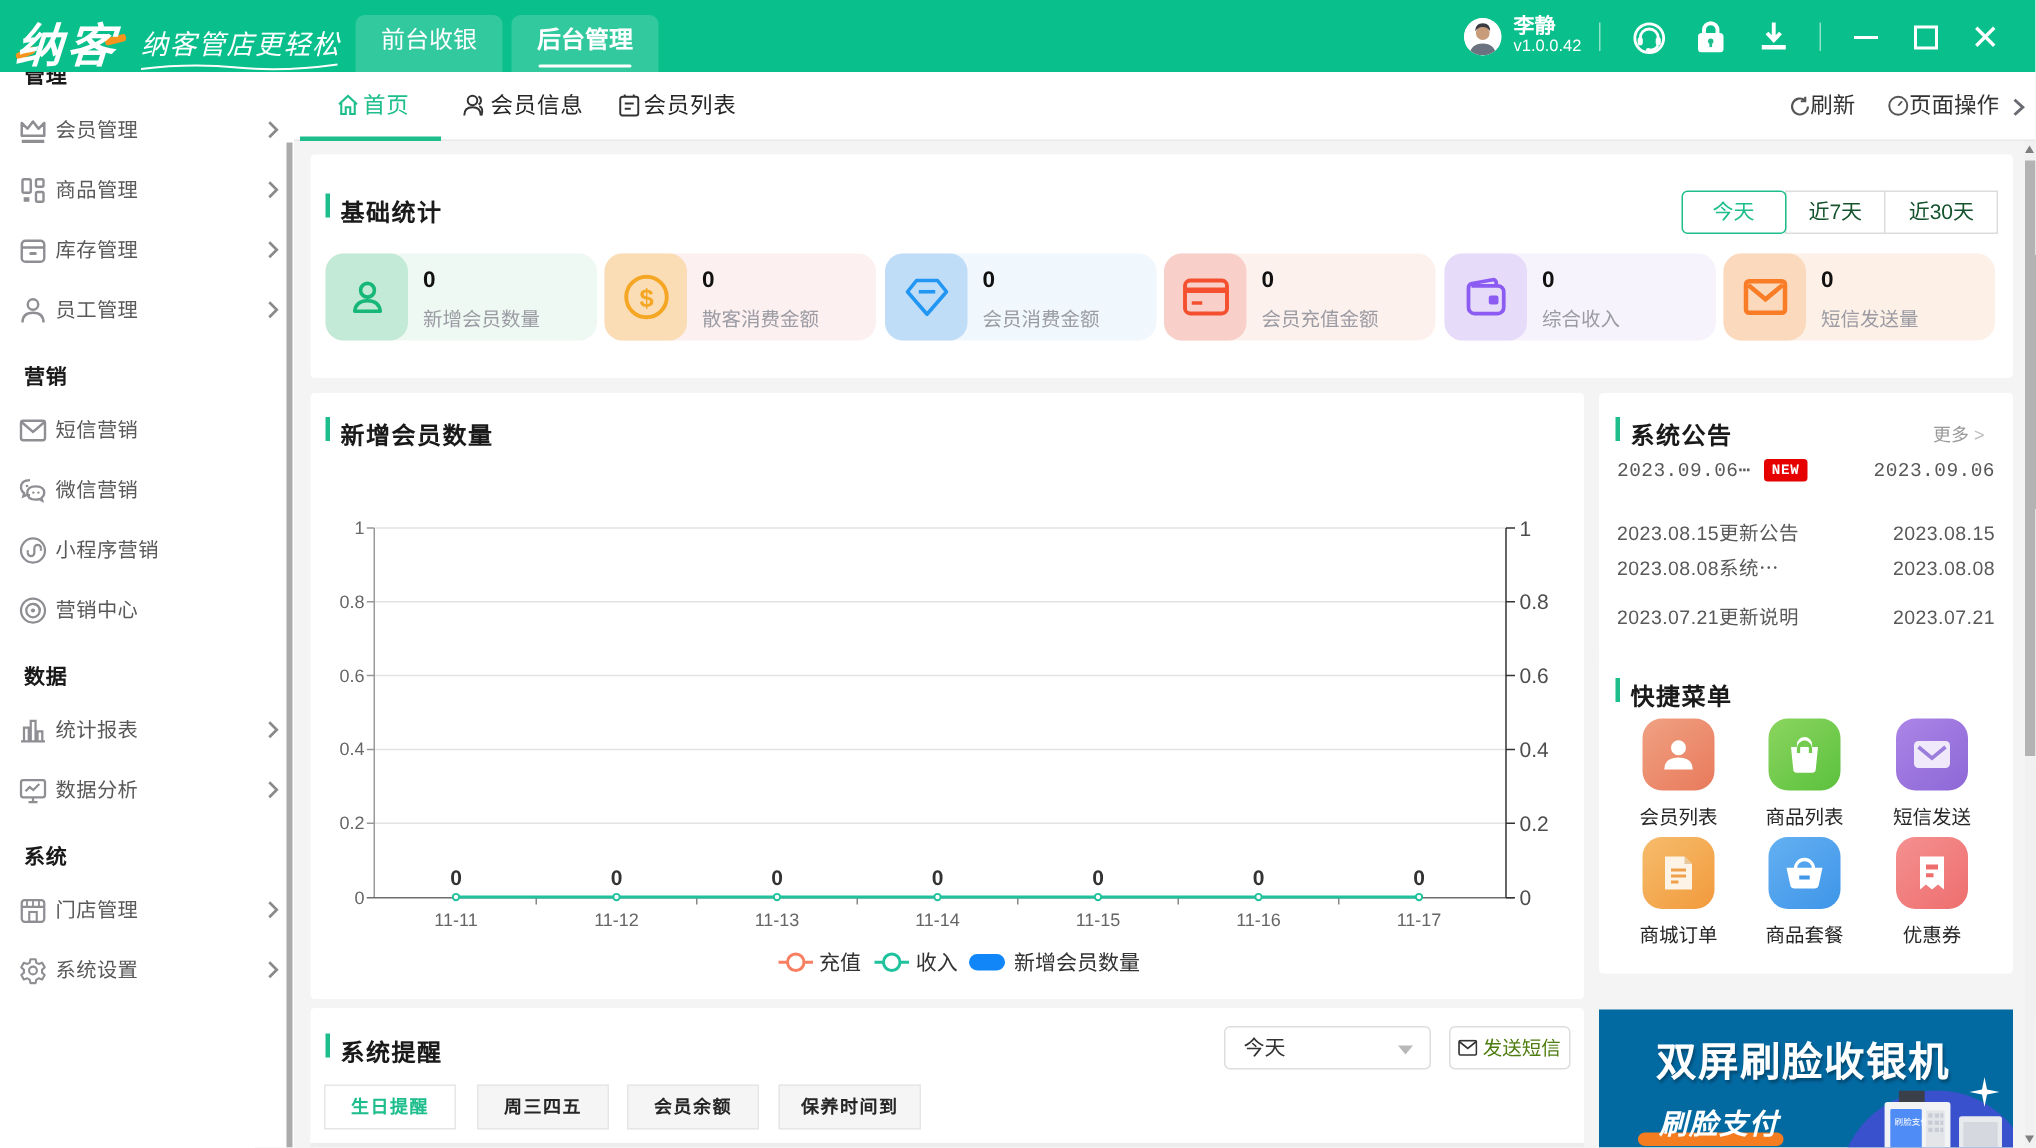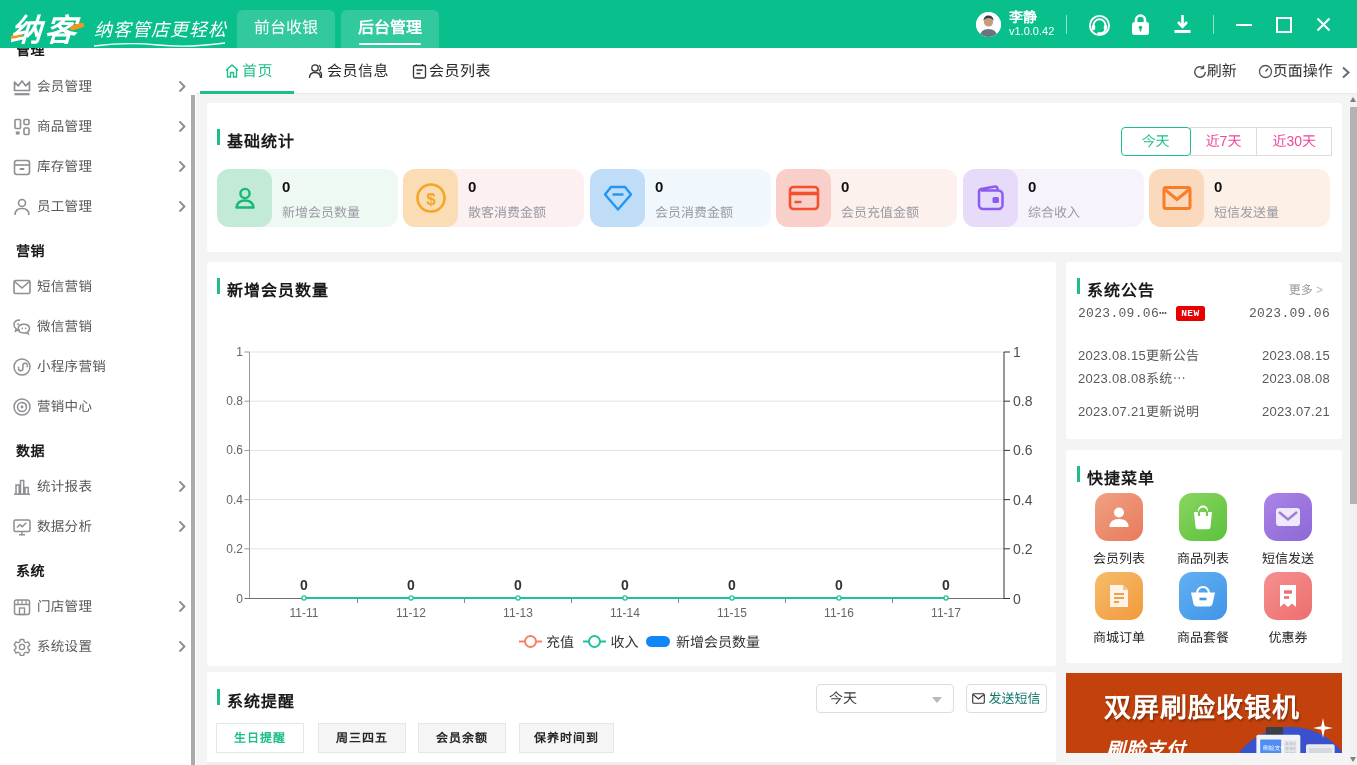--- a/index.html
+++ b/index.html
@@ -55,46 +55,46 @@
 #cscroll .dn{position:absolute;bottom:3px;left:0px;width:0;height:0;border-left:3.5px solid transparent;border-right:3.5px solid transparent;border-top:5px solid #7f7f7f;}
 #cscroll .th{position:absolute;top:13px;left:0;width:7px;height:397px;background:#b3b3b3;}
 
 
 .pill{position:absolute;top:66px;width:181px;height:58px;border-radius:12px;display:flex;}
 .pill .isq{width:55px;height:58px;border-radius:12px;display:flex;align-items:center;justify-content:center;flex:none;}
 .pill .pv{padding-left:10px;padding-top:9px;}
 .pill .pv .n{font-size:15px;font-weight:bold;color:#111;}
 .pill .pv .l{font-size:13px;color:#9b9ba3;margin-top:7px;white-space:nowrap;}
 .tgroup{position:absolute;right:10px;top:24px;display:flex;}
-.tbtn{height:29px;line-height:27px;padding:0 15px;border:1px solid #dcdcdc;background:#fff;font-size:14px;color:#ec4899;margin-left:-1px;}
+.tbtn{height:29px;line-height:27px;padding:0 15px;border:1px solid #dcdcdc;background:#fff;font-size:14px;color:#14532d;margin-left:-1px;}
 .tbtn.on{border-color:#1ebe8c;color:#1ebe8c;z-index:2;border-radius:4px;padding:0 20px;}
 
 
 .arow{position:absolute;left:12px;right:12px;height:20px;line-height:20px;font-size:13px;color:#595959;letter-spacing:0.3px;}
 .arow .dt{position:absolute;right:0;top:0;line-height:20px;}
 .newb{display:inline-block;line-height:12px;background:#e60000;color:#fff;font-size:9.5px;font-weight:bold;border-radius:2.5px;padding:1.5px 5px;vertical-align:1.5px;margin-left:9px;letter-spacing:0.5px;}
 
 
 .qm{position:absolute;width:48px;}
 .qm .qic{width:48px;height:48px;border-radius:13px;display:flex;align-items:center;justify-content:center;}
 .qm .ql{position:absolute;left:50%;transform:translateX(-50%);top:55px;font-size:13px;color:#262626;white-space:nowrap;}
 
 
-#banner{position:absolute;left:870px;top:579px;width:276px;height:80px;background:#c2410c;overflow:hidden;}
+#banner{position:absolute;left:870px;top:579px;width:276px;height:92px;background:#0369a1;overflow:hidden;}
 #bn-circle{position:absolute;left:160px;top:54px;width:130px;height:130px;border-radius:50%;background:#3951cc;}
 #bn-t1{position:absolute;left:38px;top:13px;color:#fff;font-size:27px;font-weight:bold;letter-spacing:1px;text-shadow:1px 2px 2px rgba(0,0,0,0.3);}
 #bn-bar{position:absolute;left:26px;top:82px;width:97px;height:9px;background:#f57c1f;border-radius:5px;}
 #bn-t2{position:absolute;left:40px;top:61px;color:#fff;font-size:19px;font-weight:bold;font-style:italic;letter-spacing:1px;}
 
 
 .rtab{position:absolute;top:51px;height:30px;line-height:28px;padding:0 17px;border:1px solid #e6e6e6;background:#f5f5f5;font-size:12px;color:#262626;letter-spacing:1px;font-weight:bold;}
 .rtab.on{background:#fff;color:#1ebe8c;}
 #sel-today{position:absolute;left:609px;top:12px;width:138px;height:29px;border:1px solid #ddd;border-radius:4px;background:#fff;font-size:14px;color:#333;line-height:27px;padding-left:12px;}
 #sel-today .tri{position:absolute;right:11px;top:12px;width:0;height:0;border-left:5px solid transparent;border-right:5px solid transparent;border-top:6px solid #b8b8b8;}
-#btn-sms{position:absolute;left:759px;top:12px;width:81px;height:29px;border:1px solid #ddd;border-radius:4px;background:#fff;font-size:13px;color:#0f766e;line-height:27px;text-align:center;}
+#btn-sms{position:absolute;left:759px;top:12px;width:81px;height:29px;border:1px solid #ddd;border-radius:4px;background:#fff;font-size:13px;color:#4d7c0f;line-height:27px;text-align:center;}
 </style>
 </head>
 <body>
 
 <div id="header">
   <div id="logo">纳客<span class="acc1"></span><span class="acc2"></span></div>
   <div id="slogan">纳客管店更轻松
     <svg width="135" height="8" viewBox="0 0 135 8" style="position:absolute;left:-2px;top:25px;">
         <path d="M2 6 Q35 2 66 5 T133 3" stroke="#fff" stroke-width="1.3" fill="none"></path>
       </svg>
@@ -461,21 +461,21 @@
 
   <div class="card" id="c3" style="left:870px;top:168px;width:276px;height:177px;">
     <div class="ctitle" style="left:21px;top:15px;">系统公告</div>
     <div style="position:absolute;right:19px;top:18px;font-size:12px;color:#999;">更多 <span style="color:#bbb;">&gt;</span></div>
     <div class="arow" style="top:42px;font-family:Liberation Mono, monospace;">2023.09.06⋯<span class="newb">NEW</span><span class="dt">2023.09.06</span></div>
     <div class="arow" style="top:84px;">2023.08.15更新公告<span class="dt">2023.08.15</span></div>
     <div class="arow" style="top:107px;">2023.08.08系统⋯<span class="dt">2023.08.08</span></div>
     <div class="arow" style="top:140px;">2023.07.21更新说明<span class="dt">2023.07.21</span></div>
   </div>
 
-  <div class="card" id="c4" style="left:870px;top:356px;width:276px;height:213px;">
+  <div class="card" id="c4" style="left:870px;top:342px;width:276px;height:213px;">
     <div class="ctitle" style="left:21px;top:15px;">快捷菜单</div>
     <div class="qm" style="left:29px;top:43px;">
       <div class="qic" style="background:linear-gradient(140deg,#f0a183,#e87a5b);">
         <svg width="26" height="26" viewBox="0 0 26 26">
             <circle cx="13" cy="8.5" r="5" fill="#fff"></circle>
             <path d="M3.5 23 q0 -8 9.5 -8 q9.5 0 9.5 8 z" fill="#fff"></path>
           </svg>
       </div>
       <div class="ql">会员列表</div>
     </div>

